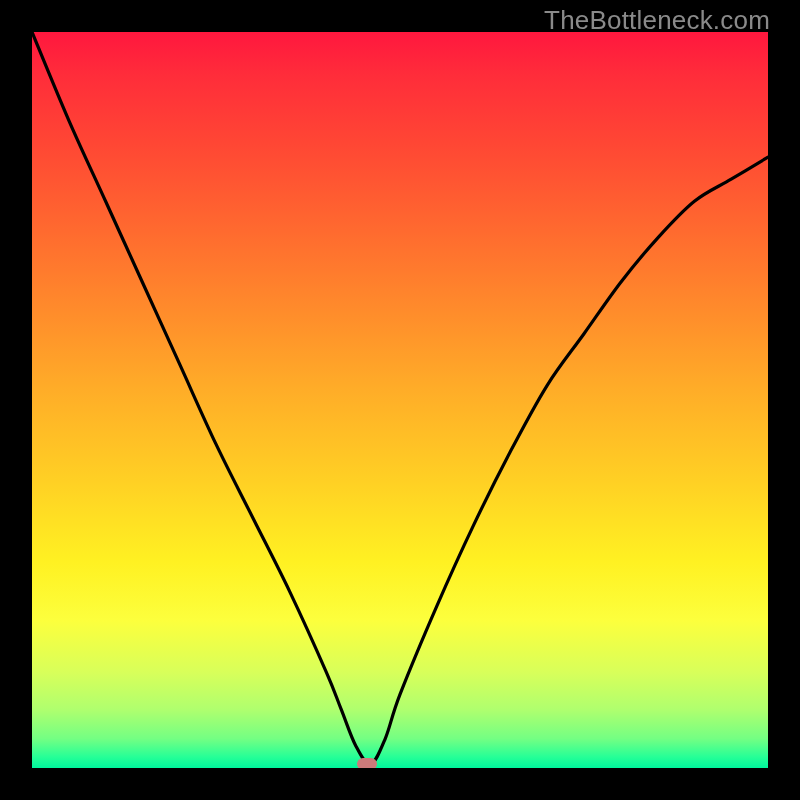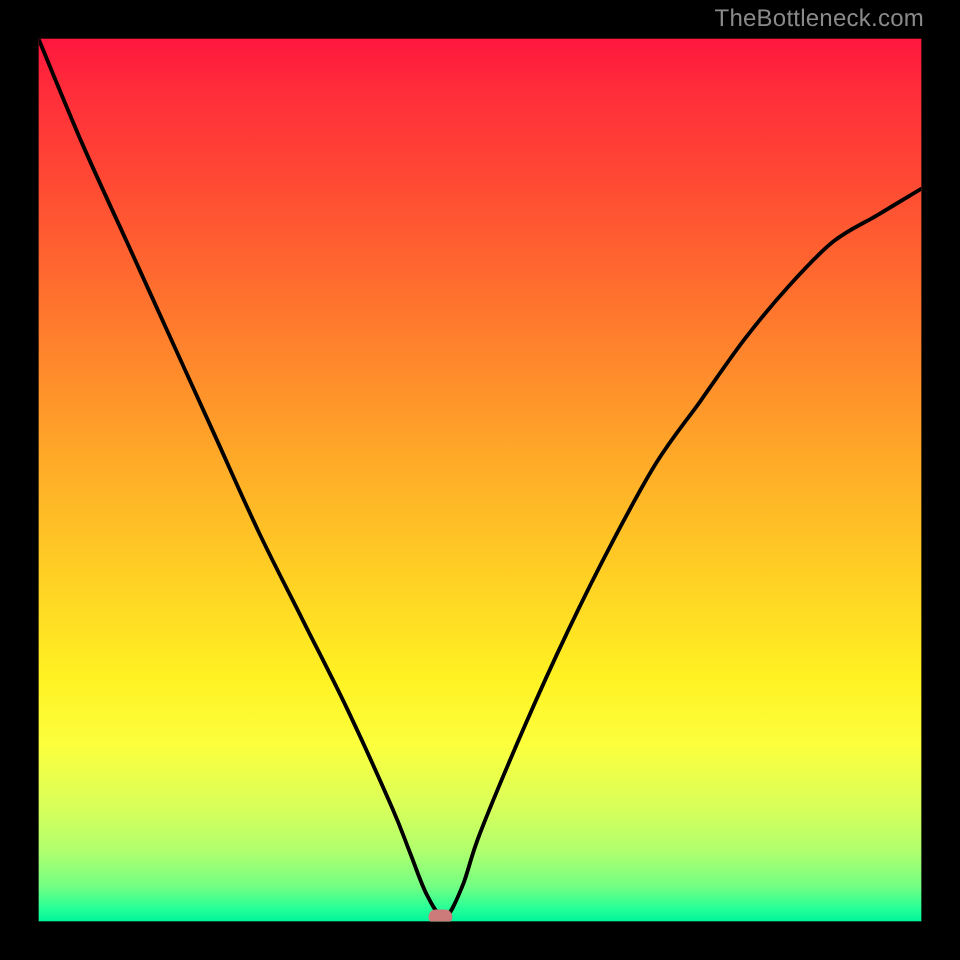--- a/index.html
+++ b/index.html
@@ -59,21 +59,21 @@
     width: 20px;
     height: 12px;
     border-radius: 6px;
     background: #cc7a7a;
   }
   .watermark {
     position: absolute;
     top: 5px;
     right: 30px;
     color: #8a8a8a;
-    font-size: 20px;
+    font-size: 26px;
     font-weight: 400;
     letter-spacing: 0.2px;
   }
 </style>
 </head>
 <body>
 
 <div class="frame">
 
   <div class="watermark">TheBottleneck.com</div>

